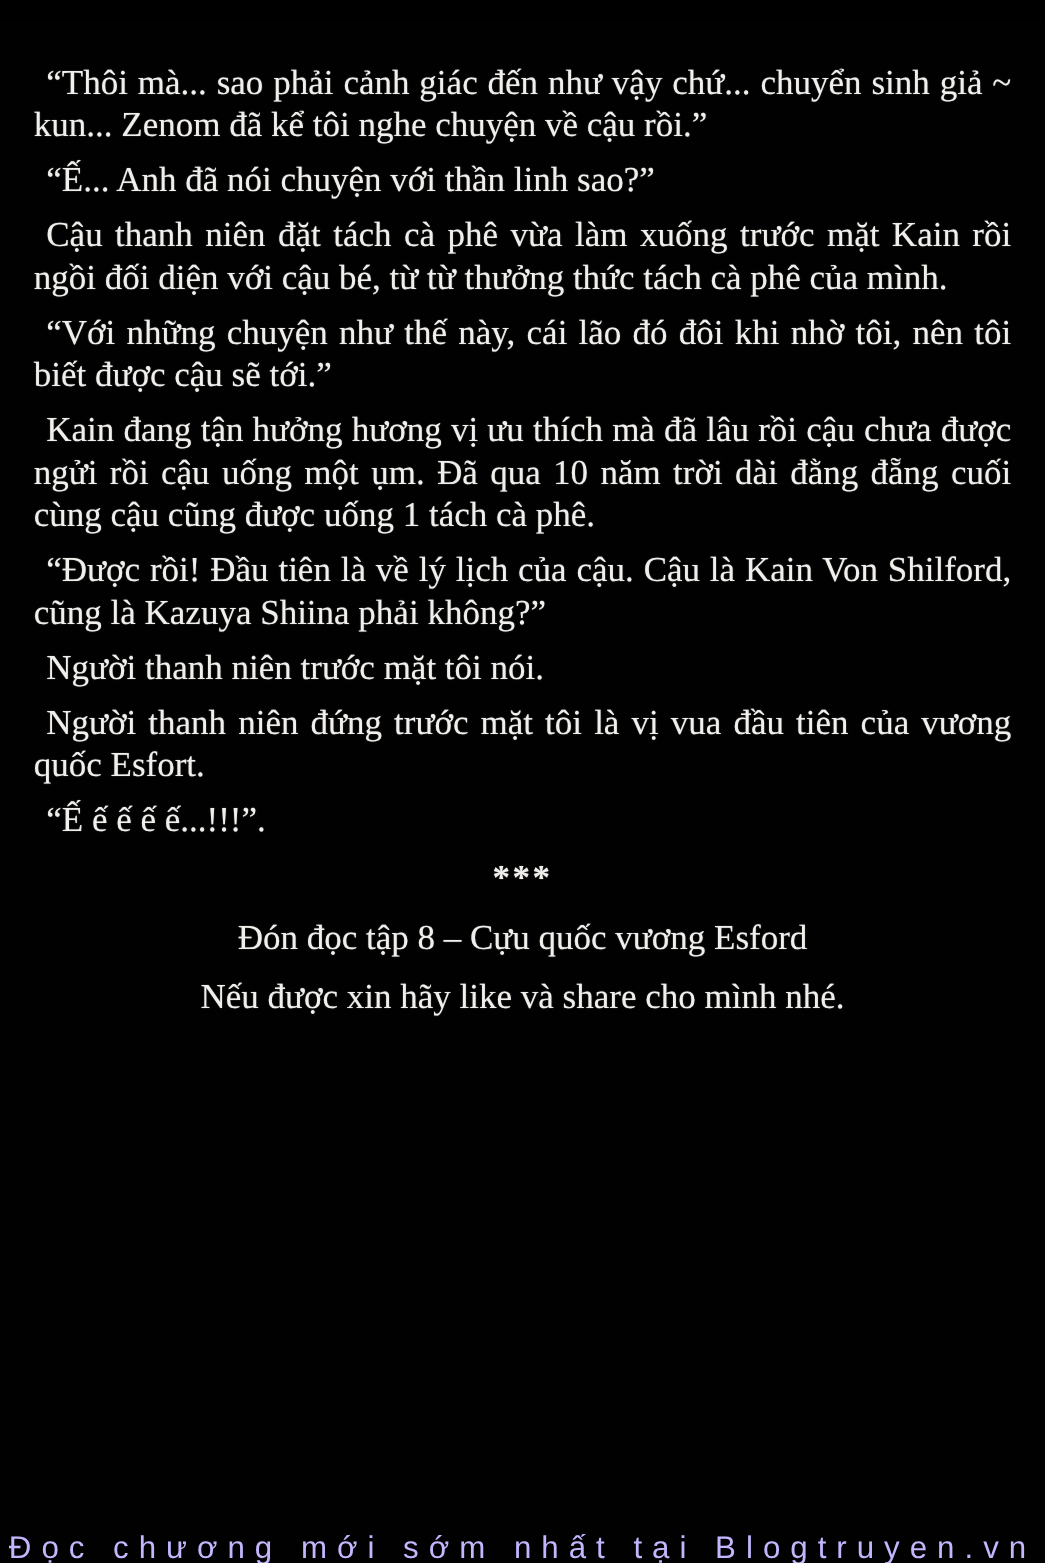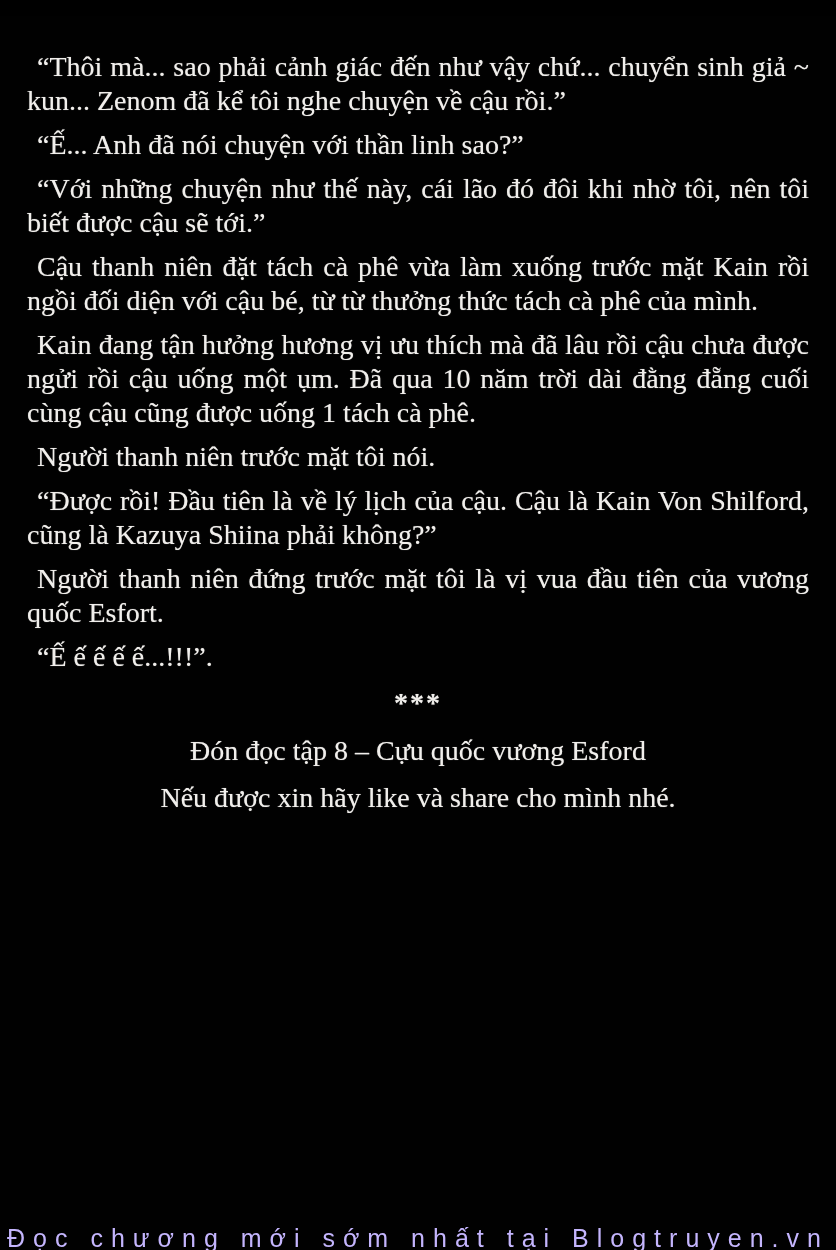--- a/index.html
+++ b/index.html
@@ -61,25 +61,25 @@
   }
 </style>
 </head>
 <body>
 
 <div class="page">
 
   <div class="content">
     <p>“Thôi mà... sao phải cảnh giác đến như vậy chứ... chuyển sinh giả ~ kun... Zenom đã kể tôi nghe chuyện về cậu rồi.”</p>
     <p>“Ế... Anh đã nói chuyện với thần linh sao?”</p>
+    <p>Cậu thanh niên đặt tách cà phê vừa làm xuống trước mặt Kain rồi ngồi đối diện với cậu bé, từ từ thưởng thức tách cà phê của mình.</p>
     <p>“Với những chuyện như thế này, cái lão đó đôi khi nhờ tôi, nên tôi biết được cậu sẽ tới.”</p>
-    <p>Cậu thanh niên đặt tách cà phê vừa làm xuống trước mặt Kain rồi ngồi đối diện với cậu bé, từ từ thưởng thức tách cà phê của mình.</p>
     <p>Kain đang tận hưởng hương vị ưu thích mà đã lâu rồi cậu chưa được ngửi rồi cậu uống một ụm. Đã qua 10 năm trời dài đằng đẵng cuối cùng cậu cũng được uống 1 tách cà phê.</p>
+    <p>“Được rồi! Đầu tiên là về lý lịch của cậu. Cậu là Kain Von Shilford, cũng là Kazuya Shiina phải không?”</p>
     <p>Người thanh niên trước mặt tôi nói.</p>
-    <p>“Được rồi! Đầu tiên là về lý lịch của cậu. Cậu là Kain Von Shilford, cũng là Kazuya Shiina phải không?”</p>
     <p>Người thanh niên đứng trước mặt tôi là vị vua đầu tiên của vương quốc Esfort.</p>
     <p>“Ế ế ế ế ế...!!!”.</p>
 
     <div class="promo">
       <p class="separator">***</p>
       <p class="promo-line">Đón đọc tập 8 – Cựu quốc vương Esford</p>
       <p class="promo-line">Nếu được xin hãy like và share cho mình nhé.</p>
     </div>
   </div>
 

